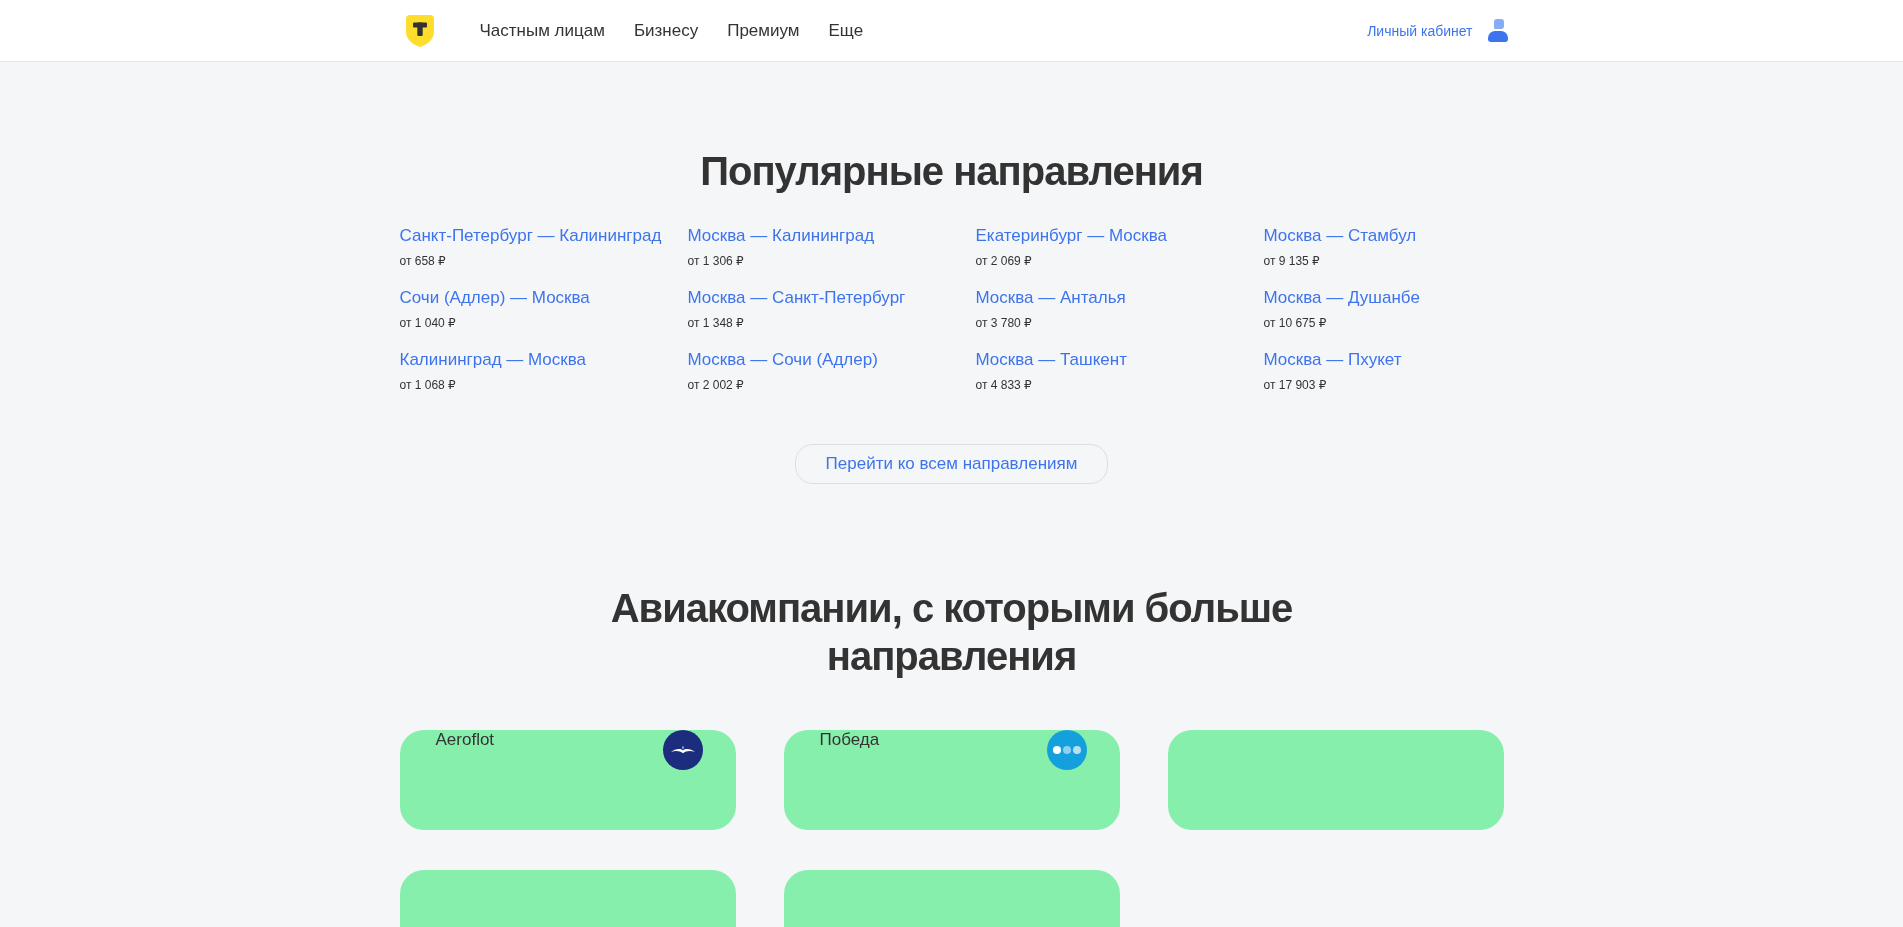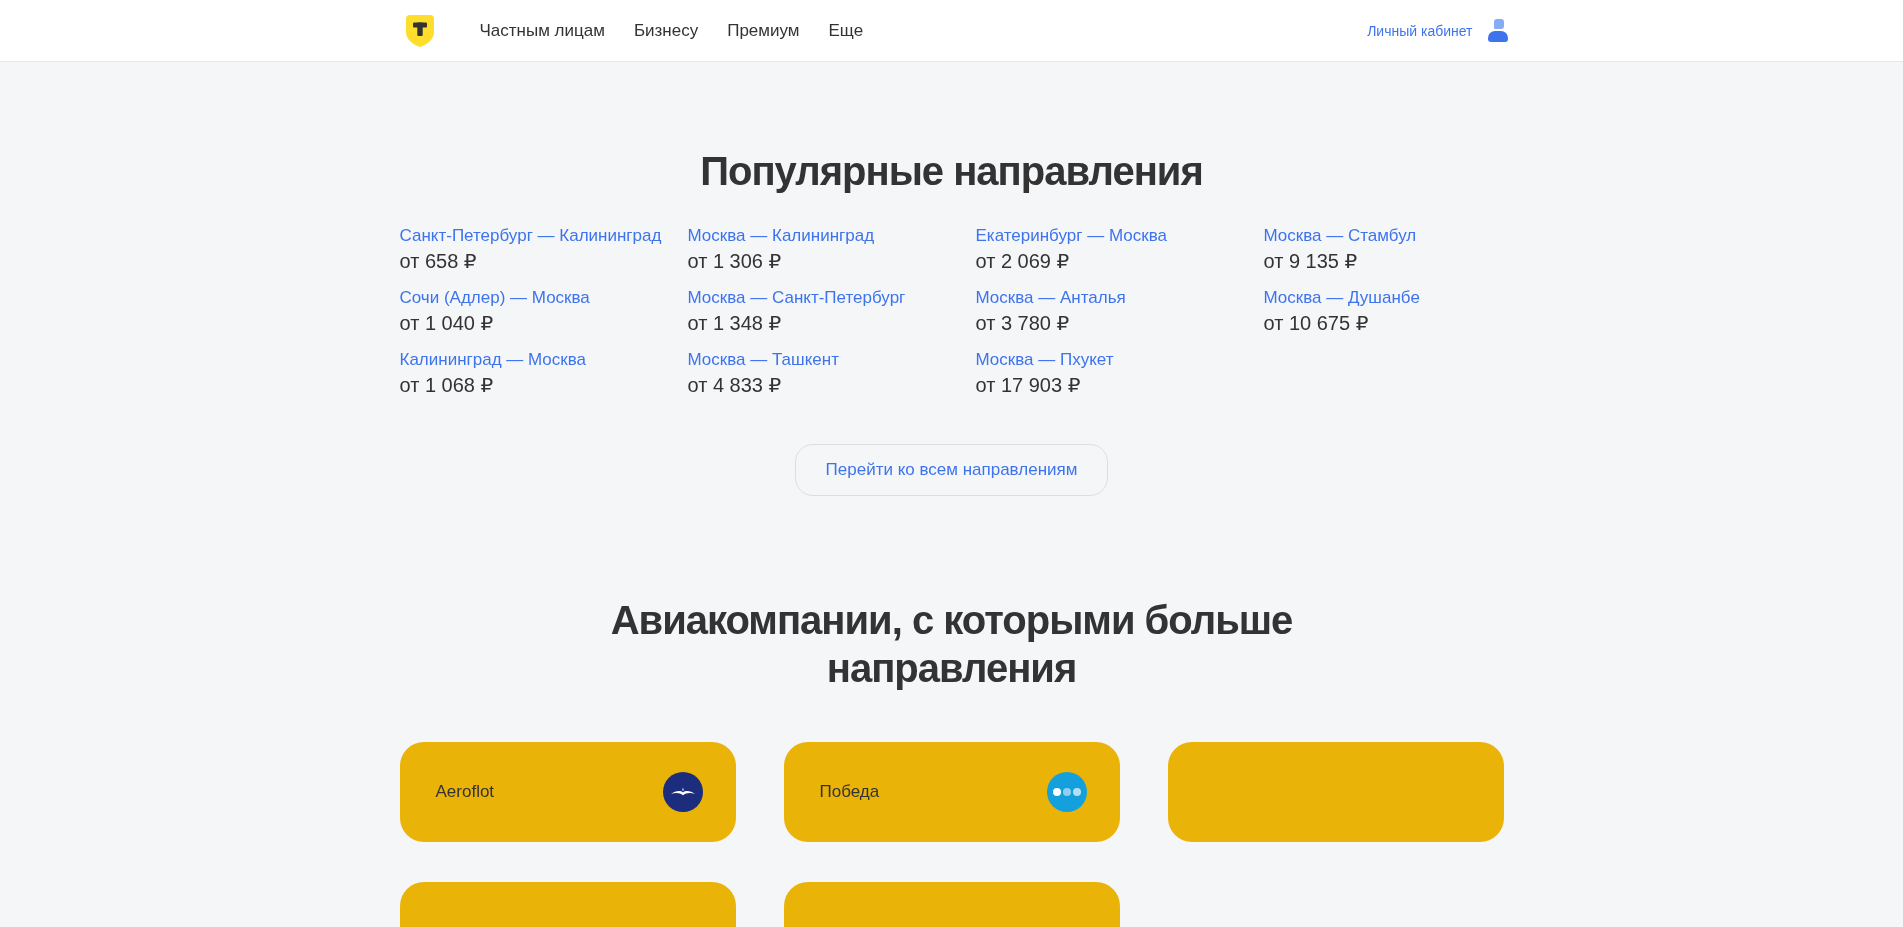--- a/index.html
+++ b/index.html
@@ -38,38 +38,38 @@
   }
   .h1 { padding-top: 85px; }
   .routes-grid {
     display: grid; grid-template-columns: repeat(4, 240px);
     column-gap: 48px; row-gap: 18px; margin-top: 31px;
   }
   .route-link {
     display: block; color: #3d74ee; font-size: 17px; line-height: 20px;
     text-decoration: none; white-space: nowrap; cursor: pointer;
   }
-  .route-price { font-size: 20px; line-height: 18px; margin-top: 6px; color: #333; }
+  .route-price { font-size: 12px; line-height: 18px; margin-top: 6px; color: #333; }
 
   .cta-row { text-align: center; margin-top: 50px; }
   .cta-button {
     font-family: inherit; font-size: 17px; color: #3d74ee;
     background: transparent; border: 1px solid #dcdee1; border-radius: 18px;
-    padding: 0 30px; height: 52px; cursor: pointer;
+    padding: 0 30px; height: 40px; cursor: pointer;
   }
 
   
   .h2 { margin: 100px auto 0; max-width: 790px; }
   .cards-grid {
     display: grid; grid-template-columns: repeat(3, 336px);
     column-gap: 48px; row-gap: 40px; margin-top: 50px;
   }
   .airline-card {
-    background: #eab308; border-radius: 24px; height: 100px;
-    display: flex; align-items: center; justify-content: space-between;
+    background: #86efac; border-radius: 24px; height: 100px;
+    display: flex; align-items: flex-start; justify-content: space-between;
     padding: 0 33px 0 36px; cursor: pointer;
   }
   .airline-name { font-size: 17px; color: #333; }
   .logo-circle {
     width: 40px; height: 40px; border-radius: 50%; flex: none;
     display: flex; align-items: center; justify-content: center;
   }
   .pobeda-dots { display: flex; gap: 2px; align-items: center; }
   .pobeda-dots i { width: 8px; height: 8px; border-radius: 50%; display: block; }
   .pobeda-dots i:nth-child(1) { background: #ffffff; }
@@ -137,20 +137,24 @@
     </div>
     <div>
       <a class="route-link">Москва — Душанбе</a>
       <div class="route-price">от 10 675 ₽</div>
     </div>
     <div>
       <a class="route-link">Калининград — Москва</a>
       <div class="route-price">от 1 068 ₽</div>
     </div>
     <div>
+      <a class="route-link">Москва — Сочи (Адлер)</a>
+      <div class="route-price">от 2 002 ₽</div>
+    </div>
+    <div>
       <a class="route-link">Москва — Ташкент</a>
       <div class="route-price">от 4 833 ₽</div>
     </div>
     <div>
       <a class="route-link">Москва — Пхукет</a>
       <div class="route-price">от 17 903 ₽</div>
     </div>
   </div>
 
   <div class="cta-row">

